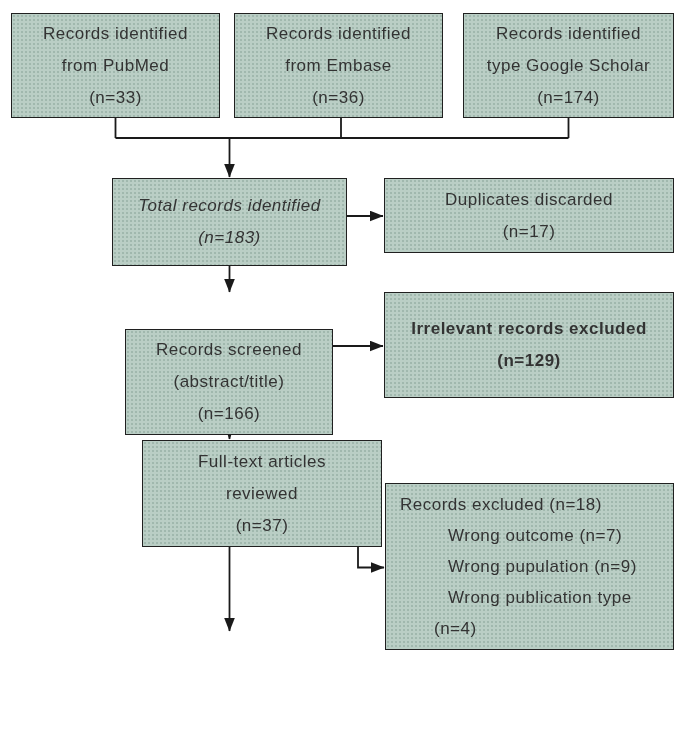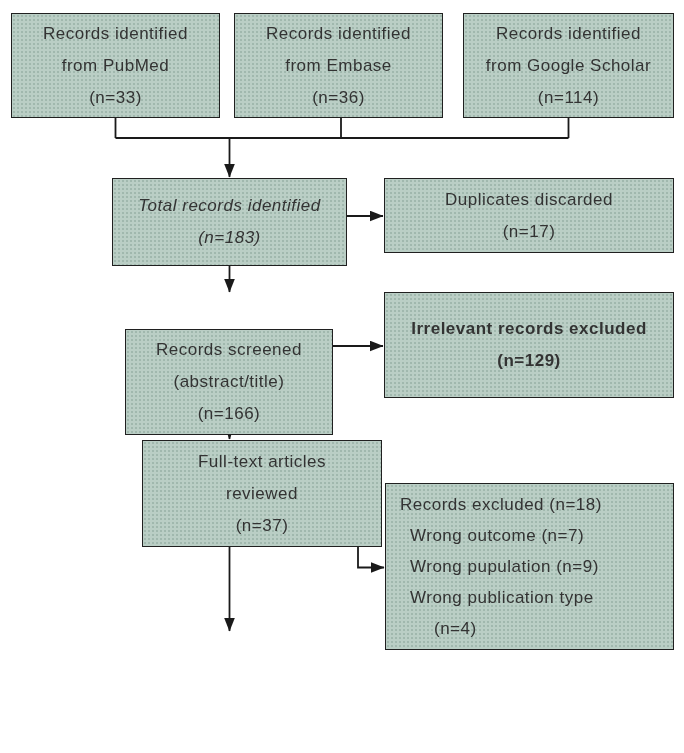--- a/index.html
+++ b/index.html
@@ -49,21 +49,21 @@
     white-space: nowrap;
   }
   .box.left-align {
     align-items: flex-start;
   }
   .box.left-align .line {
     line-height: 31px;
     text-align: center;
   }
   .indent-0 { padding-left: 14px; }
-  .indent-1 { padding-left: 24px; }
+  .indent-1 { padding-left: 62px; }
   .indent-2 { padding-left: 48px; }
 
   
   #box-pubmed     { left: 11px;  top: 13px;  width: 209px; height: 105px; }
   #box-embase     { left: 234px; top: 13px;  width: 209px; height: 105px; }
   #box-scholar    { left: 463px; top: 13px;  width: 211px; height: 105px; }
   #box-total      { left: 112px; top: 178px; width: 235px; height: 88px; font-style: italic;  }
   #box-duplicates { left: 384px; top: 178px; width: 290px; height: 75px;  }
   #box-screened   { left: 125px; top: 293px; width: 208px; height: 106px; margin-top: 36px; }
   #box-irrelevant { left: 384px; top: 292px; width: 290px; height: 106px; font-weight: bold; }
@@ -107,22 +107,22 @@
   </div>
 
   <div class="box" id="box-embase">
     <div class="line">Records identified</div>
     <div class="line">from Embase</div>
     <div class="line">(n=36)</div>
   </div>
 
   <div class="box" id="box-scholar">
     <div class="line">Records identified</div>
-    <div class="line">from Google Scholar</div>
-    <div class="line">(n=114)</div>
+    <div class="line">type Google Scholar</div>
+    <div class="line">(n=174)</div>
   </div>
 
   <div class="box" id="box-total">
     <div class="line">Total records identified</div>
     <div class="line">(n=183)</div>
   </div>
 
   <div class="box" id="box-duplicates">
     <div class="line">Duplicates discarded</div>
     <div class="line">(n=17)</div>

